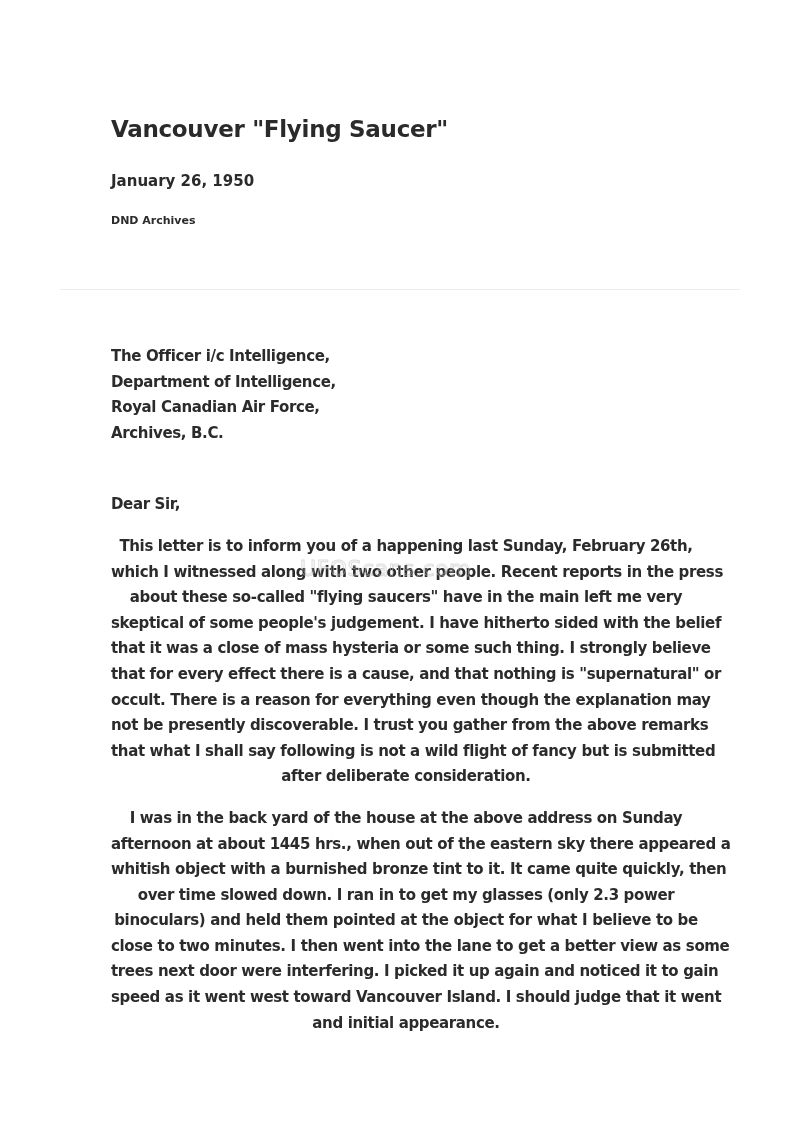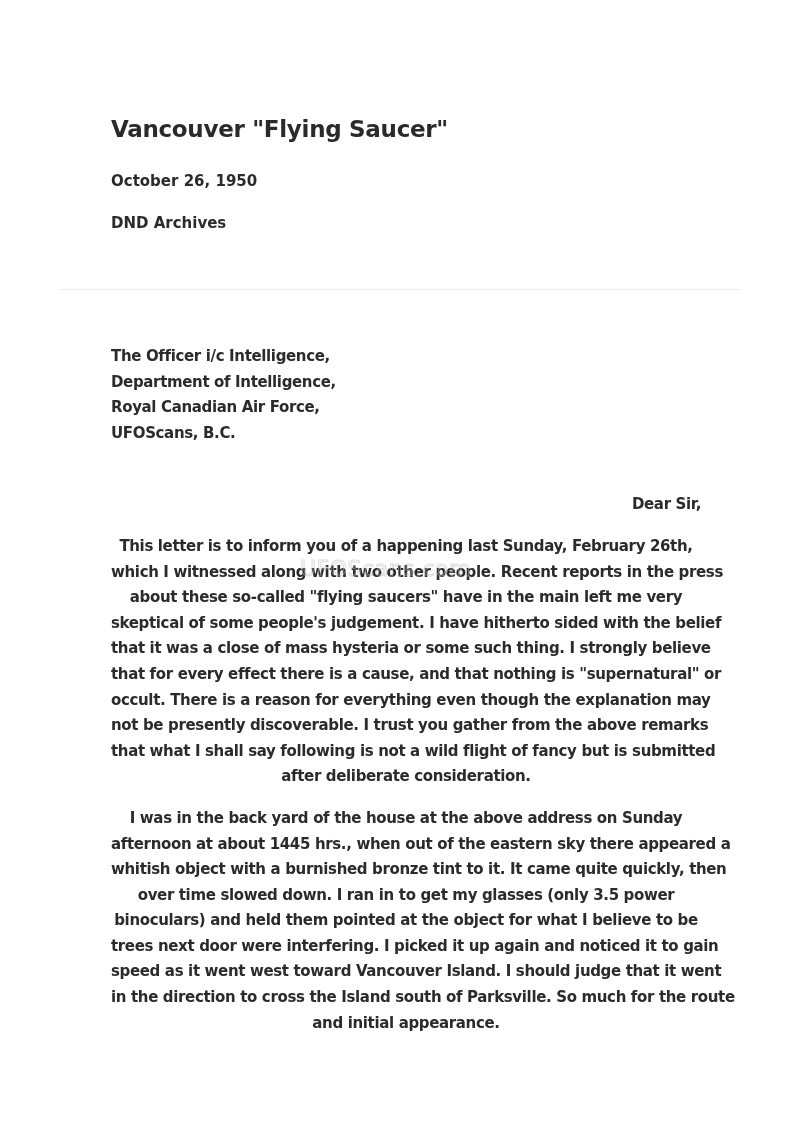--- a/index.html
+++ b/index.html
@@ -37,21 +37,21 @@
       top: 172px;
       left: 0;
       font-size: 15px;
       font-weight: bold;
       white-space: nowrap;
     }
     .meta-source {
       position: absolute;
       top: 214px;
       left: 0;
-      font-size: 15px;
+      font-size: 11px;
       font-weight: bold;
       white-space: nowrap;
     }
     .divider {
       position: absolute;
       left: 60px;
       top: 289px;
       width: 680px;
       height: 1px;
       background: #ececec;
@@ -66,21 +66,20 @@
       line-height: 25.6px;
       letter-spacing: -0.35px;
     }
     .address-line {
       display: block;
       white-space: nowrap;
     }
     .salutation {
       margin-top: 46px;
       display: block;
-      text-align: right;
     }
     .para {
       margin: 0;
       margin-top: 16px;
       text-align: center;
     }
     .para.first {
       margin-top: 16px;
     }
     .line {
@@ -98,32 +97,32 @@
       letter-spacing: 0.5px;
       pointer-events: none;
       white-space: nowrap;
     }
   </style>
 </head>
 <body>
 
 <div class="header">
   <h1 class="title">Vancouver "Flying Saucer"</h1>
-  <div class="meta-date">October 26, 1950</div>
+  <div class="meta-date">January 26, 1950</div>
   <div class="meta-source">DND Archives</div>
 </div>
 
 <div class="divider"></div>
 
 <div class="letter">
   <div class="address">
     <span class="address-line">The Officer i/c Intelligence,</span>
     <span class="address-line">Department of Intelligence,</span>
     <span class="address-line">Royal Canadian Air Force,</span>
-    <span class="address-line">UFOScans, B.C.</span>
+    <span class="address-line">Archives, B.C.</span>
   </div>
 
   <span class="salutation">Dear Sir,</span>
 
   <p class="para first">
     <span class="line">This letter is to inform you of a happening last Sunday, February 26th,</span>
     <span class="line">which I witnessed along with two other people. Recent reports in the press</span>
     <span class="line">about these so-called "flying saucers" have in the main left me very</span>
     <span class="line">skeptical of some people's judgement. I have hitherto sided with the belief</span>
     <span class="line">that it was a close of mass hysteria or some such thing. I strongly believe</span>
@@ -131,22 +130,22 @@
     <span class="line">occult. There is a reason for everything even though the explanation may</span>
     <span class="line">not be presently discoverable. I trust you gather from the above remarks</span>
     <span class="line">that what I shall say following is not a wild flight of fancy but is submitted</span>
     <span class="line">after deliberate consideration.</span>
   </p>
 
   <p class="para">
     <span class="line">I was in the back yard of the house at the above address on Sunday</span>
     <span class="line">afternoon at about 1445 hrs., when out of the eastern sky there appeared a</span>
     <span class="line">whitish object with a burnished bronze tint to it. It came quite quickly, then</span>
-    <span class="line">over time slowed down. I ran in to get my glasses (only 3.5 power</span>
+    <span class="line">over time slowed down. I ran in to get my glasses (only 2.3 power</span>
     <span class="line">binoculars) and held them pointed at the object for what I believe to be</span>
+    <span class="line">close to two minutes. I then went into the lane to get a better view as some</span>
     <span class="line">trees next door were interfering. I picked it up again and noticed it to gain</span>
     <span class="line">speed as it went west toward Vancouver Island. I should judge that it went</span>
-    <span class="line">in the direction to cross the Island south of Parksville. So much for the route</span>
     <span class="line">and initial appearance.</span>
   </p>
 </div>
 
 <div class="watermark">UFOScans.com</div>
 
 </body></html>

